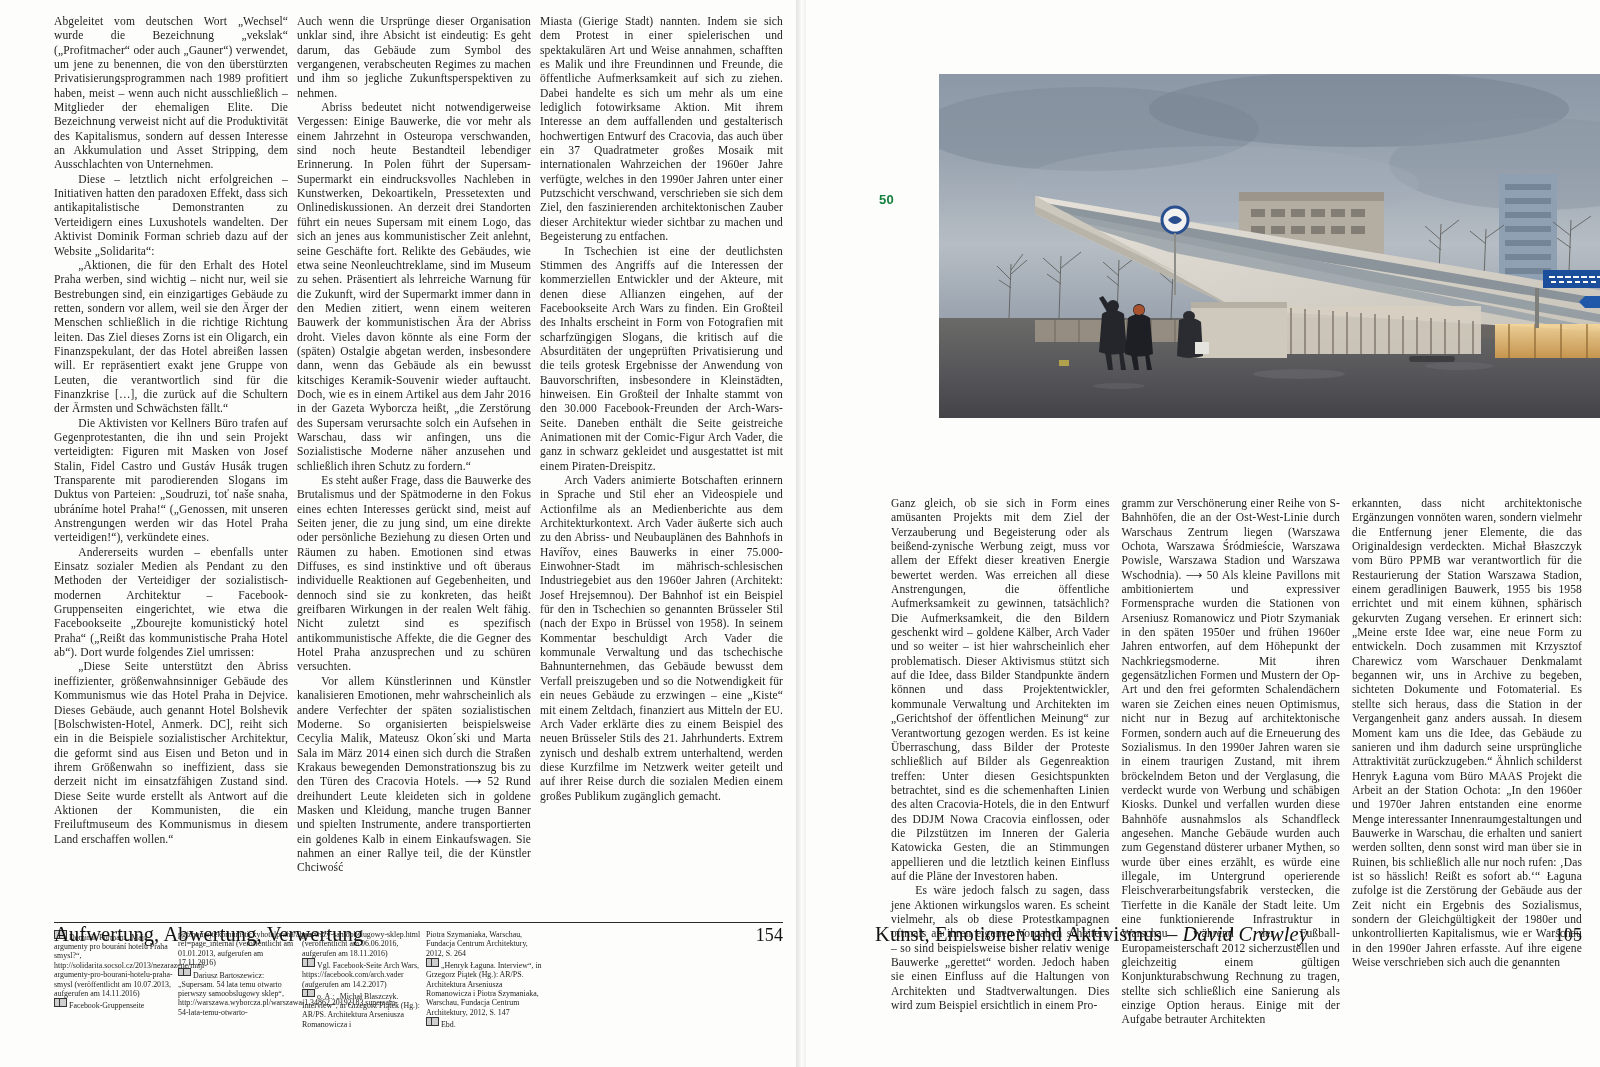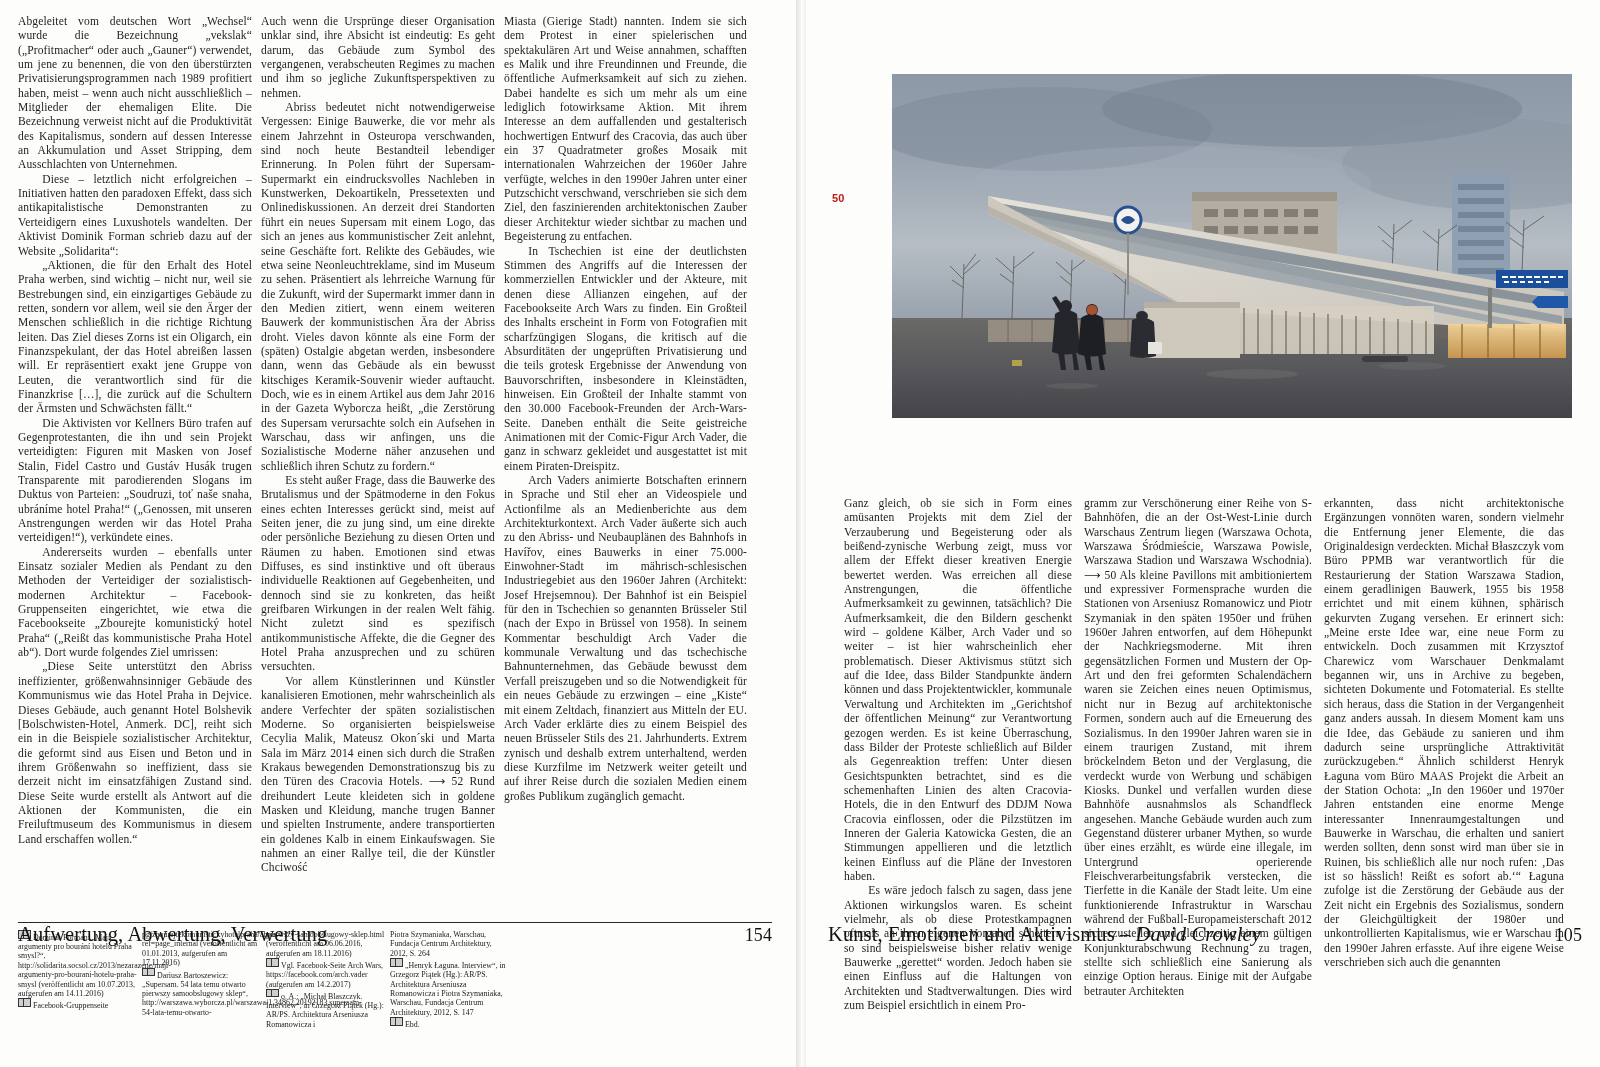--- a/index.html
+++ b/index.html
@@ -14,20 +14,21 @@
     position:relative;
     width:1600px;height:1067px;
     display:flex;
     background:#fdfdfc;
   }
   .page{
     position:relative;
     width:800px;height:998px;
     box-sizing:border-box;
     background:#fdfdfc;
+    margin-left:36px;
   }
   .page.left{padding:14px 28px 0 18px;}
   .page.right{padding:14px 18px 0 28px;}
 
   
   .gutter{
     position:absolute;left:796px;top:0;width:10px;height:1067px;
     background:linear-gradient(to right, rgba(0,0,0,0.10), rgba(0,0,0,0.035) 45%, rgba(0,0,0,0.0) 55%, rgba(0,0,0,0.05));
     pointer-events:none;z-index:5;
   }
@@ -121,21 +122,21 @@
 
   
   .figure-block{
     position:relative;
     height:420px;
   }
   .fig-num{
     position:absolute;
     left:4px;top:178px;
     font-family:"Liberation Sans", sans-serif;
-    font-size:11px;font-weight:700;color:#b91c1c;
+    font-size:13px;font-weight:700;color:#15803d;
     letter-spacing:0.02em;
   }
   .photo{
     position:absolute;
     left:64px;top:60px;
     width:680px;height:344px;
     overflow:hidden;
     background:#6e7a86;
   }
   .photo svg{display:block;width:100%;height:100%;}

